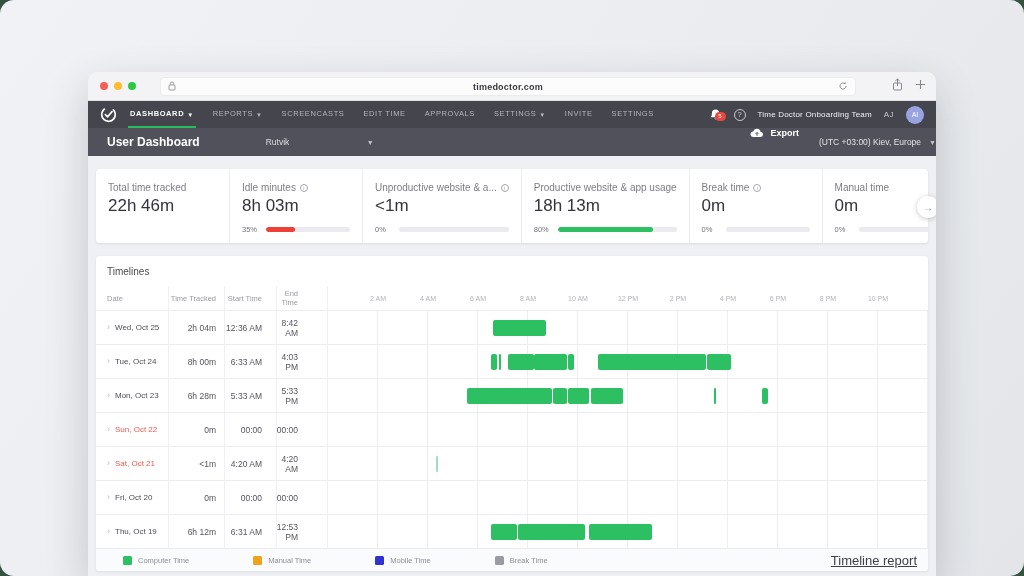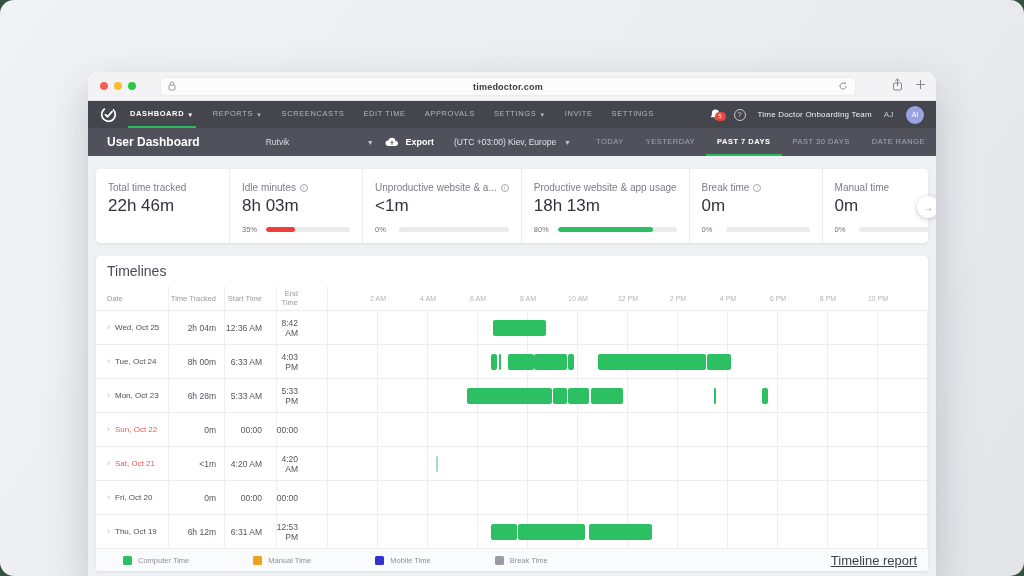--- a/index.html
+++ b/index.html
@@ -31,42 +31,42 @@
   .team-name{font-size:8px;color:#f0f0f4;letter-spacing:.2px;}
   .user-short{font-size:8px;color:#c8c8d1;letter-spacing:.4px;}
   .avatar{width:18px;height:18px;border-radius:50%;background:#98a3e0;color:#fff;font-size:7px;display:flex;align-items:center;justify-content:center;}
   
   .subheader{height:28px;background:#51515b;display:flex;align-items:stretch;padding:0 0 0 19px;}
   .sh-title{font-size:12px;font-weight:700;color:#fff;align-self:center;}
   .user-select{margin-left:66px;width:108px;display:flex;justify-content:space-between;align-items:center;align-self:center;cursor:pointer;}
   .user-name{font-size:8.5px;color:#dcdce2;}
   .chev-dn{font-size:7px;color:#c2c2ca;}
   .sh-right{margin-left:auto;display:flex;align-items:stretch;}
-  .export{display:flex;align-items:center;gap:6px;font-size:9px;color:#fff;font-weight:700;cursor:pointer;}
+  .export{display:flex;gap:6px;font-size:9px;color:#fff;font-weight:700;cursor:pointer;}
   .tz{display:flex;align-items:center;gap:8px;margin-left:20px;font-size:8.5px;color:#e3e3e8;cursor:pointer;}
   .range-tabs{display:flex;align-items:stretch;margin-left:14px;}
   .range-tab{display:flex;align-items:center;padding:0 11px;font-size:7.5px;letter-spacing:.5px;color:#a6a6b0;border-bottom:2px solid transparent;box-sizing:border-box;cursor:pointer;}
   .range-tab.active{color:#fff;font-weight:700;border-bottom-color:#2abb5f;}
   
   .content{position:relative;height:421px;background:#eef0f3;}
   .stats{position:absolute;left:8px;top:13px;width:832px;height:74px;background:#fff;border-radius:4px;box-shadow:0 1px 3px rgba(30,35,60,.08);display:flex;overflow:hidden;}
   .stat-card{flex:0 0 133px;box-sizing:border-box;padding:13px 12px 0 12px;}
   .stat-card + .stat-card{border-left:1px solid #ececf0;}
   .stat-label-row{display:flex;align-items:center;gap:4px;white-space:nowrap;overflow:hidden;}
   .stat-label{font-size:10px;color:#7c7c88;}
   .info-i{flex:none;width:8px;height:8px;border:1px solid #a5a5af;border-radius:50%;color:#a5a5af;font-size:5.5px;display:flex;align-items:center;justify-content:center;box-sizing:border-box;font-style:normal;}
   .stat-value{margin-top:3px;font-size:17px;font-weight:500;color:#33333d;white-space:nowrap;}
   .stat-progress{margin-top:9px;display:flex;align-items:center;gap:7px;}
   .pct{font-size:7.5px;color:#70707c;width:17px;flex:none;}
   .track{flex:1;height:5px;background:#eaeaef;border-radius:3px;overflow:hidden;}
   .fill{height:100%;border-radius:3px;}
   .scroll-next{position:absolute;left:829px;top:40px;width:22px;height:22px;border-radius:50%;background:#fff;border:none;box-shadow:0 1px 5px rgba(30,35,60,.25);color:#8a8a94;font-size:10px;display:flex;align-items:center;justify-content:center;cursor:pointer;padding:0;}
   
   .timelines{position:absolute;left:8px;top:100px;width:832px;height:315px;background:#fff;border-radius:4px;box-shadow:0 1px 3px rgba(30,35,60,.08);overflow:hidden;}
-  .tl-title{height:30px;display:flex;align-items:center;padding-left:11px;font-size:14px;color:#4a4a54;}
+  .tl-title{height:30px;display:flex;align-items:center;padding-left:11px;font-size:10px;color:#4a4a54;}
   .t-grid{display:flex;align-items:center;box-sizing:border-box;}
   .c-date{width:73px;flex:none;box-sizing:border-box;padding-left:11px;display:flex;align-items:center;gap:5px;}
   .c-tracked{width:56px;flex:none;box-sizing:border-box;text-align:right;padding-right:8px;}
   .c-start{width:52px;flex:none;box-sizing:border-box;text-align:right;padding-right:14px;}
   .c-end{width:51px;flex:none;box-sizing:border-box;text-align:right;padding-right:29px;}
   .c-line{flex:1;position:relative;height:100%;}
   .thead{height:24px;font-size:7.5px;color:#9a9aa3;}
   .thead .c-line .axis-label{position:absolute;top:50%;transform:translate(-50%,-50%);font-size:7px;color:#b3b3bc;white-space:nowrap;}
   .t-row{height:34px;border-top:1px solid #ededf1;font-size:8.5px;color:#54545e;}
   .t-row .c-date{font-size:8px;color:#4e4e58;}
@@ -192,27 +192,20 @@
           <svg width="14" height="10" viewBox="0 0 14 10">
               <path d="M3.5 9A2.8 2.8 0 0 1 3.2 3.4 3.8 3.8 0 0 1 10.6 4 2.5 2.5 0 0 1 10.5 9z" fill="#fff"></path>
               <path d="M7 7.8V4.6M5.6 5.8 7 4.4l1.4 1.4" stroke="#51515b" stroke-width="1" fill="none"></path>
             </svg>
           <span>Export</span>
         </span>
         <span class="tz">
           <span>(UTC +03:00) Kiev, Europe</span>
           <span class="chev-dn">▼</span>
         </span>
-        <div class="range-tabs">
-            <div class="range-tab">TODAY</div>
-            <div class="range-tab">YESTERDAY</div>
-            <div class="range-tab active">PAST 7 DAYS</div>
-            <div class="range-tab">PAST 30 DAYS</div>
-            <div class="range-tab">DATE RANGE</div>
-          </div>
       </div>
     </div>
 
     <div class="content">
 
       <div class="stats">
           <div class="stat-card">
             <div class="stat-label-row">
               <span class="stat-label">Total time tracked</span>
             </div>

